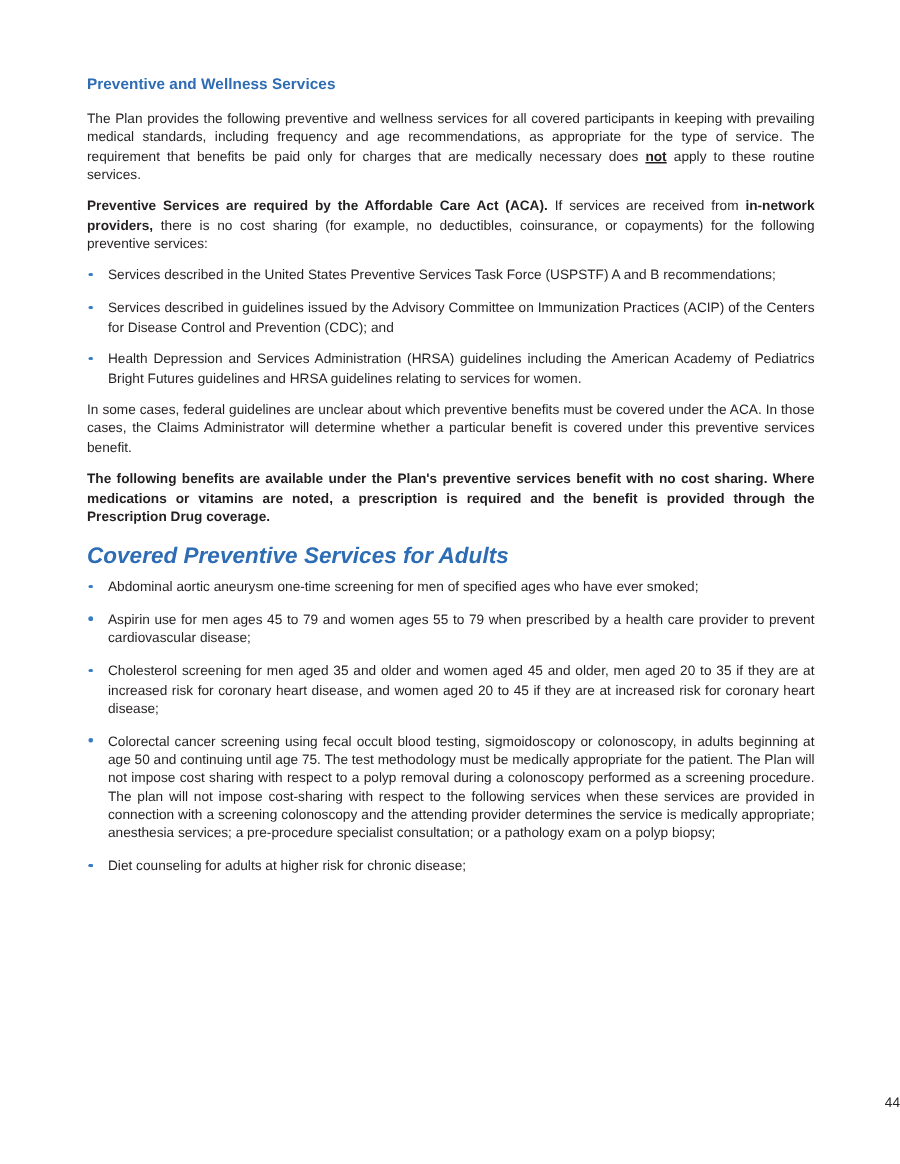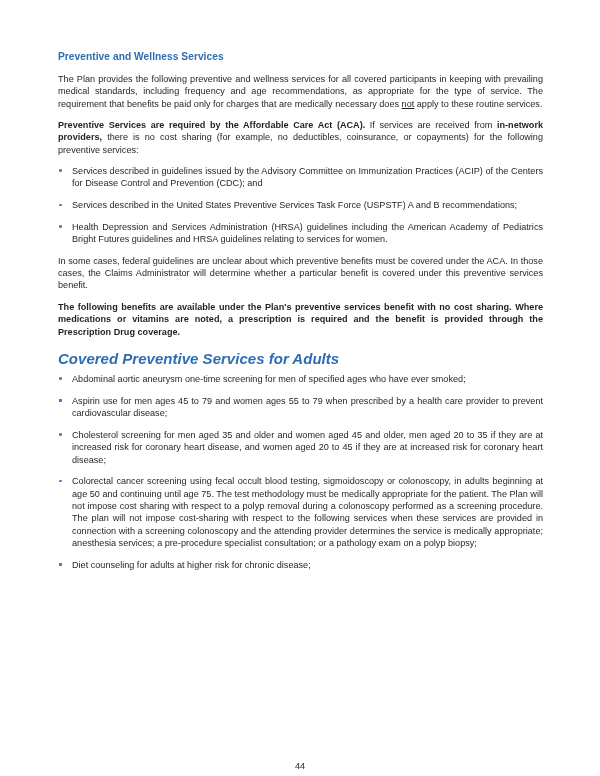--- a/index.html
+++ b/index.html
@@ -40,21 +40,21 @@
   p.body {
     font-size: 9.1px;
     line-height: 12.35px;
     text-align: justify;
     margin: 0 0 9px 0;
     letter-spacing: 0.01px;
   }
   p.body:last-of-type { margin-bottom: 0; font-weight: bold; }
   b, strong { font-weight: bold; }
   u.bold-underline {
-    font-weight: normal;
+    font-weight: bold;
     text-decoration: underline;
   }
   ul.bullets {
     list-style: none;
     margin: 0 0 9px 0;
     padding: 0;
   }
   ul.bullets li {
     position: relative;
     padding-left: 14px;
@@ -71,45 +71,45 @@
     top: 4.4px;
     width: 2.6px;
     height: 2.6px;
     background: #3a7cc4;
     border-radius: 50%;
   }
   .page-number {
     position: absolute;
     left: 0;
     right: 0;
-    bottom: 5px;
-    text-align: center;
+    bottom: 36px;
+    text-align: right;
     font-size: 9.1px;
     color: #231f20;
   }
 </style>
 </head>
 <body>
 
 <div class="page">
 
   <h2 class="section-heading">Preventive and Wellness Services</h2>
 
   <p class="body"><span>The Plan provides the following preventive and wellness services for all covered participants in keeping with prevailing medical standards, including frequency and age recommendations, as appropriate for the type of service. The requirement that benefits be paid only for charges that are medically necessary does </span><u class="bold-underline">not</u><span> apply to these routine services.</span></p>
 
   <p class="body"><b>Preventive Services are required by the Affordable Care Act (ACA).</b><span> If services are received from </span><b>in-network providers,</b><span> there is no cost sharing (for example, no deductibles, coinsurance, or copayments) for the following preventive services:</span></p>
 
   <ul class="bullets">
     <li>
       <span class="marker"></span>
-      <span>Services described in guidelines issued by the Advisory Committee on Immunization Practices (ACIP) of the Centers for Disease Control and Prevention (CDC); and</span>
+      <span>Services described in the United States Preventive Services Task Force (USPSTF) A and B recommendations;</span>
     </li>
     <li>
       <span class="marker"></span>
-      <span>Services described in the United States Preventive Services Task Force (USPSTF) A and B recommendations;</span>
+      <span>Services described in guidelines issued by the Advisory Committee on Immunization Practices (ACIP) of the Centers for Disease Control and Prevention (CDC); and</span>
     </li>
     <li>
       <span class="marker"></span>
       <span>Health Depression and Services Administration (HRSA) guidelines including the American Academy of Pediatrics Bright Futures guidelines and HRSA guidelines relating to services for women.</span>
     </li>
   </ul>
 
   <p class="body">In some cases, federal guidelines are unclear about which preventive benefits must be covered under the ACA. In those cases, the Claims Administrator will determine whether a particular benefit is covered under this preventive services benefit.</p>
 
   <p class="body">The following benefits are available under the Plan's preventive services benefit with no cost sharing. Where medications or vitamins are noted, a prescription is required and the benefit is provided through the Prescription Drug coverage.</p>

